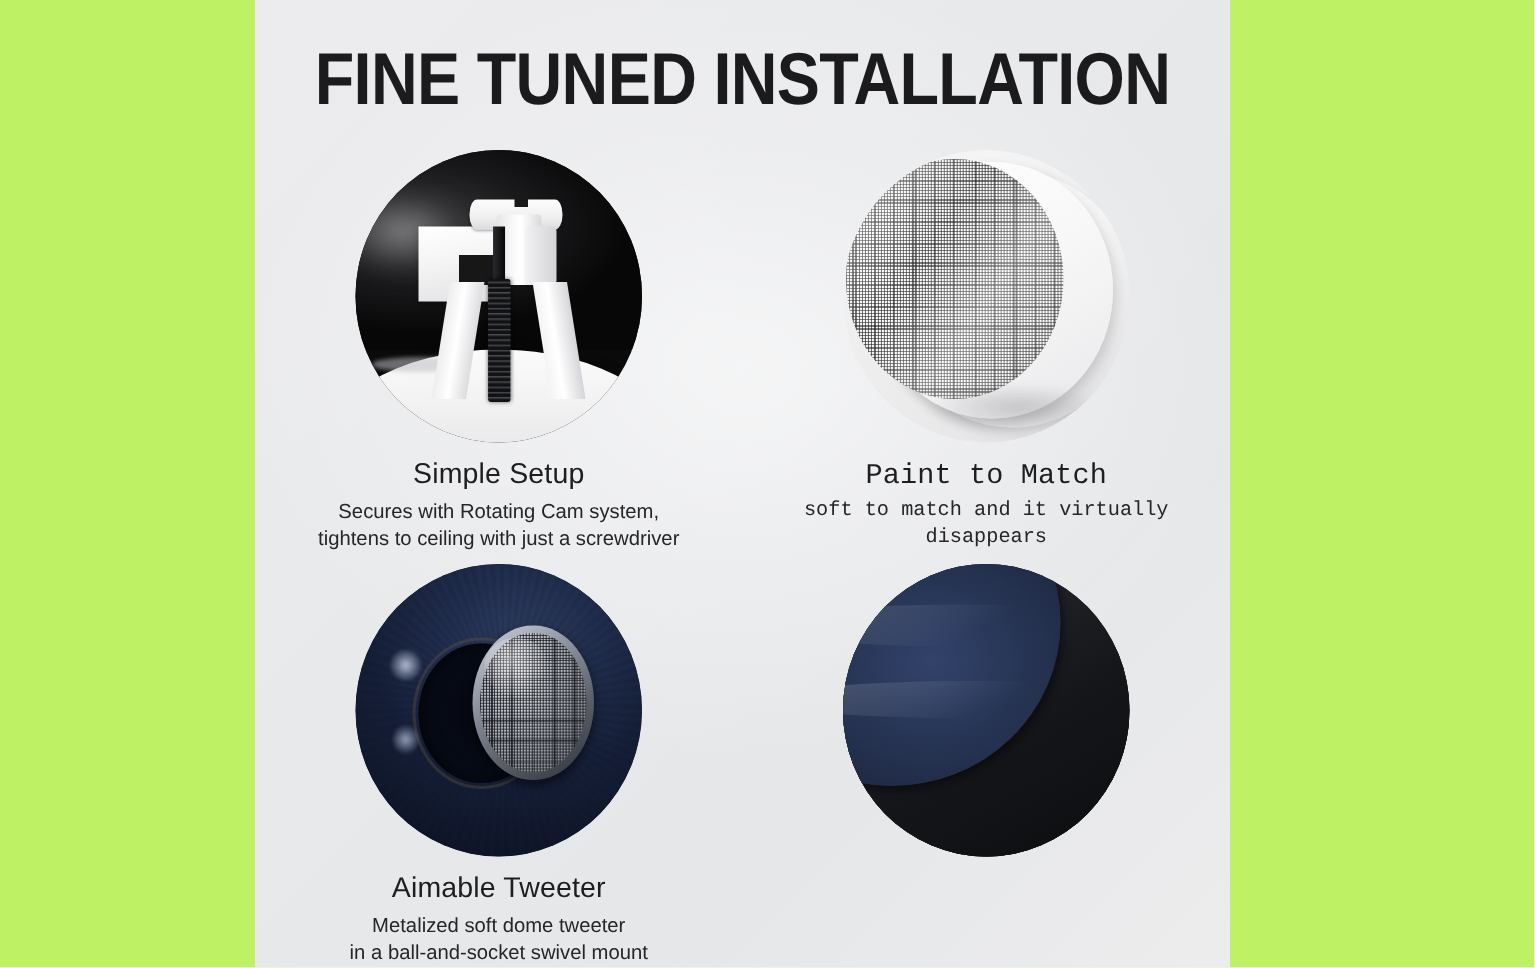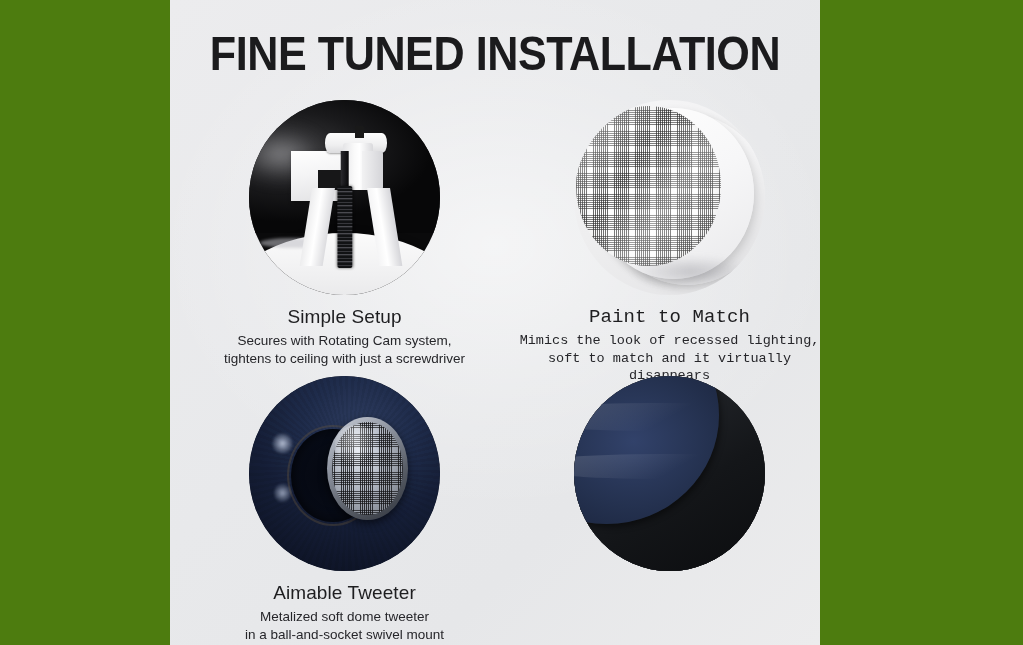--- a/index.html
+++ b/index.html
@@ -5,21 +5,21 @@
   * { margin:0; padding:0; box-sizing:border-box; }
   html, body {
     width:1023px; height:645px;
     background:#ffffff;
     font-family:"Liberation Sans", sans-serif;
     overflow:hidden;
   }
   #stage {
     position:relative;
     width:1023px; height:645px;
-    background:#4d7c0f;
+    background:#bef264;
   }
   
   .panel {
     position:absolute;
     left:170px; top:0;
     width:650px; height:645px;
     background:linear-gradient(135deg,#ececee 0%,#e8e9eb 42%,#e6e7e9 70%,#ececed 100%);
   }
   .panel-sheen {
     position:absolute; inset:0;
@@ -41,21 +41,21 @@
     letter-spacing:-0.5px;
     color:#1b1b1d;
     transform:scaleX(0.88);
     transform-origin:center top;
     white-space:nowrap;
   }
 
   
   .grid {
     position:absolute;
-    left:182px; top:96px;
+    left:170px; top:96px;
     width:556px; height:545px;
   }
   .cell {
     position:absolute;
     width:325px; height:275px;
     display:flex; flex-direction:column; align-items:center;
   }
   .cell.c0 { left:0;     top:0;   }
   .cell.c1 { left:325px; top:0;font-family:Liberation Mono, monospace;   }
   .cell.c2 { left:0;     top:280px; }
@@ -336,21 +336,20 @@
       <div class="thumb img-grille">
         <div class="disc-back"></div>
         <div class="disc-edge"></div>
         <div class="mesh"></div>
         <div class="mesh-sheen"></div>
         <div class="shadow-under"></div>
       </div>
       <div class="cap">
         <div class="cap-title">Paint to Match</div>
         <div class="cap-desc">
-          <span>Mimics the look of recessed lighting,</span>
           <span>soft to match and it virtually disappears</span>
         </div>
       </div>
     </div>
 
     <div class="cell c2">
       <div class="thumb img-tweeter">
         <div class="cone"></div>
         <div class="cone-grain"></div>
         <div class="hub-ring"></div>

